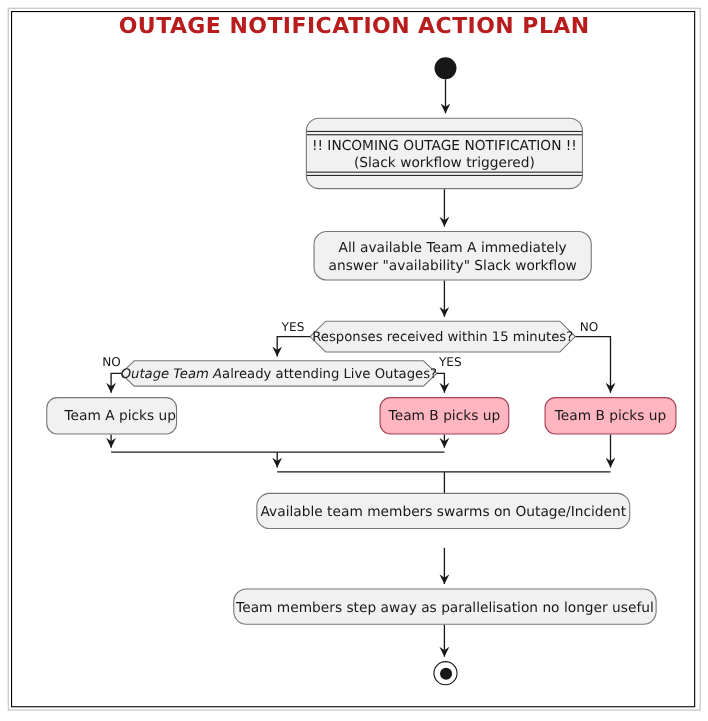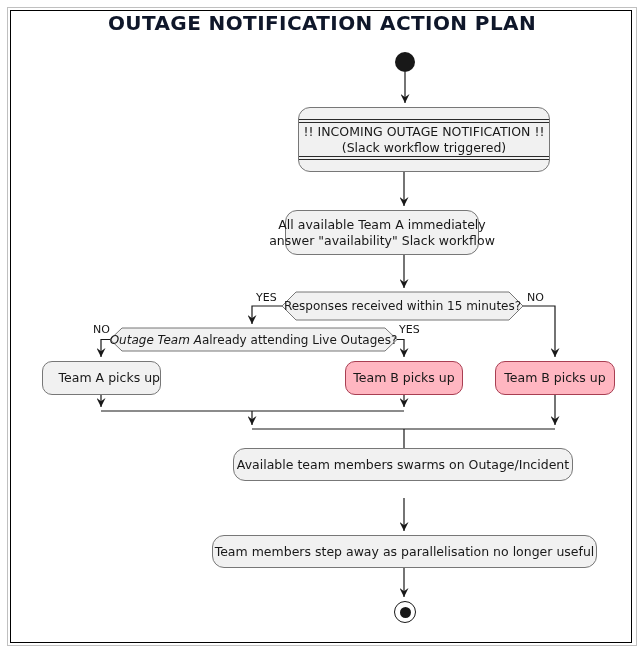--- a/index.html
+++ b/index.html
@@ -11,21 +11,21 @@
   .frame-shadow{
     position:absolute;left:7px;top:7px;width:628px;height:637px;
     border:1px solid var(--frame-shadow,#c0c0c0);
   }
   .frame{
     position:absolute;left:10px;top:10px;width:620px;height:631px;
     border:1.5px solid var(--frame-border,#000);
   }
   .title{
     position:absolute;left:0;right:0;top:11px;text-align:center;
-    font-size:20px;font-weight:bold;letter-spacing:.4px;color:#0f172a;
+    font-size:20px;font-weight:bold;letter-spacing:.4px;color:#b91c1c;
   }
   svg.wires{position:absolute;left:0;top:0;width:644px;height:655px;}
   .wire{stroke:var(--line,#181818);stroke-width:1.2;fill:none;}
   .hex{fill:var(--node-fill,#f1f1f1);stroke:var(--node-border,#777);stroke-width:1;}
   .node{
     position:absolute;box-sizing:border-box;display:flex;flex-direction:column;
     align-items:center;justify-content:center;text-align:center;
     background:var(--node-fill,#f1f1f1);border:1px solid var(--node-border,#777);
     border-radius:12px;font-size:12.5px;line-height:16px;white-space:nowrap;
   }
@@ -87,28 +87,28 @@
   <path class="wire" d="M555 395 V425" marker-end="url(#arrow)"></path>
   <path class="wire" d="M252 429 H555"></path>
 
   <path class="wire" d="M404 429 V461" marker-end="url(#arrow)"></path>
   <path class="wire" d="M404 498 V531" marker-end="url(#arrow)"></path>
   <path class="wire" d="M404 568 V597" marker-end="url(#arrow)"></path>
 </svg>
 
 <div class="start-dot"></div>
 
-<div class="node notif-box" style="left:278px;top:107px;width:252px;height:65px;margin-left:20px;">
+<div class="node notif-box" style="left:278px;top:107px;width:252px;height:65px;">
   <div class="dblrule" style="top:11px;"></div>
   <div class="dblrule" style="bottom:11px;"></div>
   <div>!! INCOMING OUTAGE NOTIFICATION !!</div>
   <div>(Slack workflow triggered)</div>
 </div>
 
-<div class="node" style="left:285px;top:210px;width:194px;height:45px;">
+<div class="node" style="left:285px;top:210px;width:253px;height:45px;">
   <div>All available Team A immediately</div>
   <div>answer "availability" Slack workflow</div>
 </div>
 
 <div class="dec-text" style="left:282px;top:292px;width:241px;height:28px;">
   <span>Responses received within 15 minutes?</span>
 </div>
 <div class="branch-label" style="left:256px;top:291px;">YES</div>
 <div class="branch-label" style="left:527px;top:291px;">NO</div>
 

